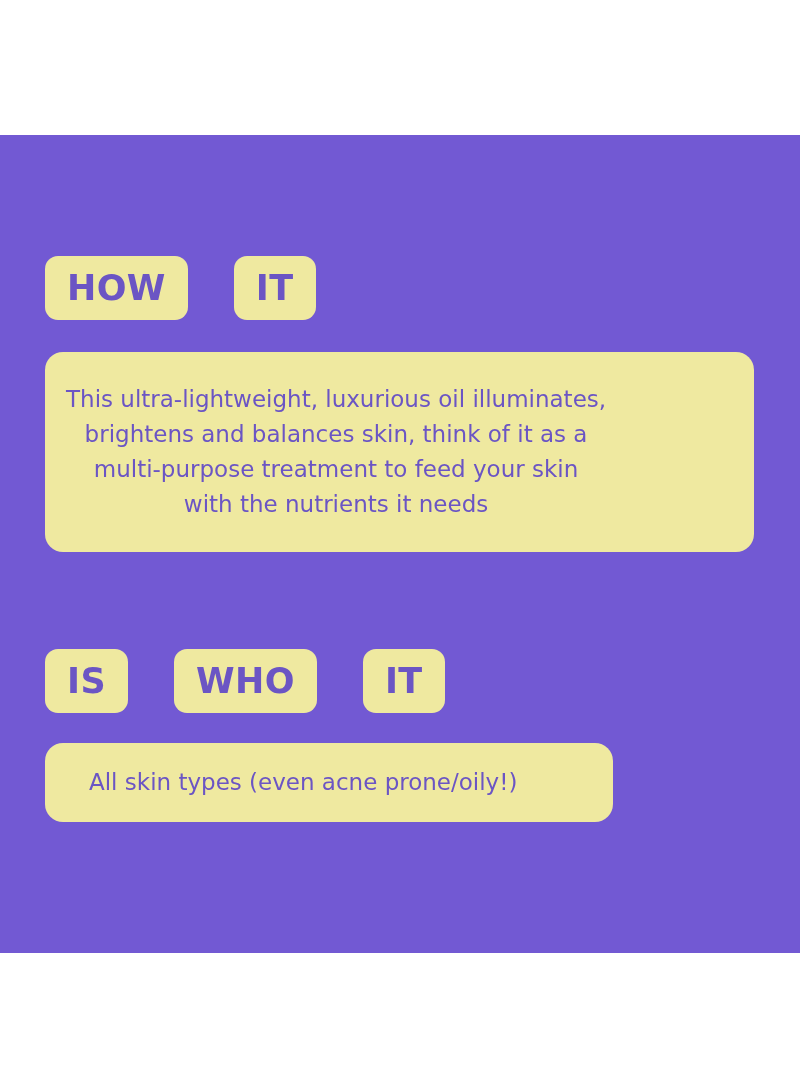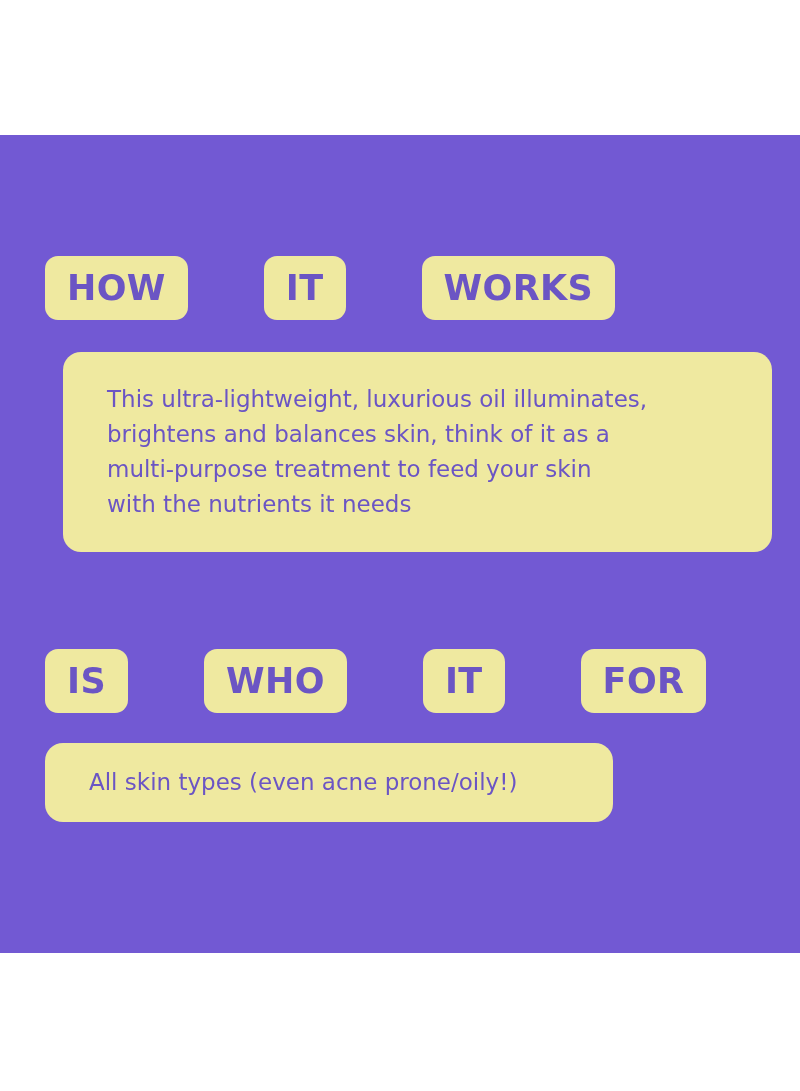--- a/index.html
+++ b/index.html
@@ -39,21 +39,20 @@
     box-sizing: border-box;
     display: flex;
     align-items: center;
   }
 
   
   .chip-row {
     position: absolute;
     display: flex;
     align-items: center;
-    gap: 30px;
   }
 
   .chip {
     border-radius: 13px;
     justify-content: center;
     height: 64px;
     padding: 0 22px;
     color: #6B55C4;
     font-family: "DejaVu Sans", sans-serif;
     font-weight: bold;
@@ -86,25 +85,26 @@
     border-radius: 18px;
     color: #6B55C4;
     font-family: "DejaVu Sans", sans-serif;
     font-weight: normal;
     font-size: 23px;
     line-height: 35px;
   }
 
   #card-how-it-works {
     position: absolute;
-    left: 63px;
+    left: 45px;
     top: 352px;
     width: 709px;
     height: 200px;
-    padding: 0 40px 0 44px;
+    padding: 0 40px 0 21px;
+    text-align: center;
   }
 
   #card-who-is-it-for {
     position: absolute;
     left: 45px;
     top: 743px;
     width: 568px;
     height: 79px;
     padding: 0 16px 0 44px;
   }
@@ -117,34 +117,32 @@
 </head>
 <body>
 
 <div id="canvas">
 
   <div class="purple-panel"></div>
 
   <div class="chip-row" id="chip-row-how-it-works">
     <div class="chip">HOW</div>
     <div class="chip">IT</div>
-    <div class="chip">WORKS</div>
   </div>
 
   <div class="card" id="card-how-it-works">
     <span class="card-text">This ultra-lightweight, luxurious oil illuminates,
 brightens and balances skin, think of it as a
 multi-purpose treatment to feed your skin
 with the nutrients it needs</span>
   </div>
 
   <div class="chip-row" id="chip-row-who-is-it-for">
     <div class="chip">IS</div>
     <div class="chip">WHO</div>
     <div class="chip">IT</div>
-    <div class="chip">FOR</div>
   </div>
 
   <div class="card" id="card-who-is-it-for">
     <span class="card-text">All skin types (even acne prone/oily!)</span>
   </div>
 
 </div>
 
 </body></html>

